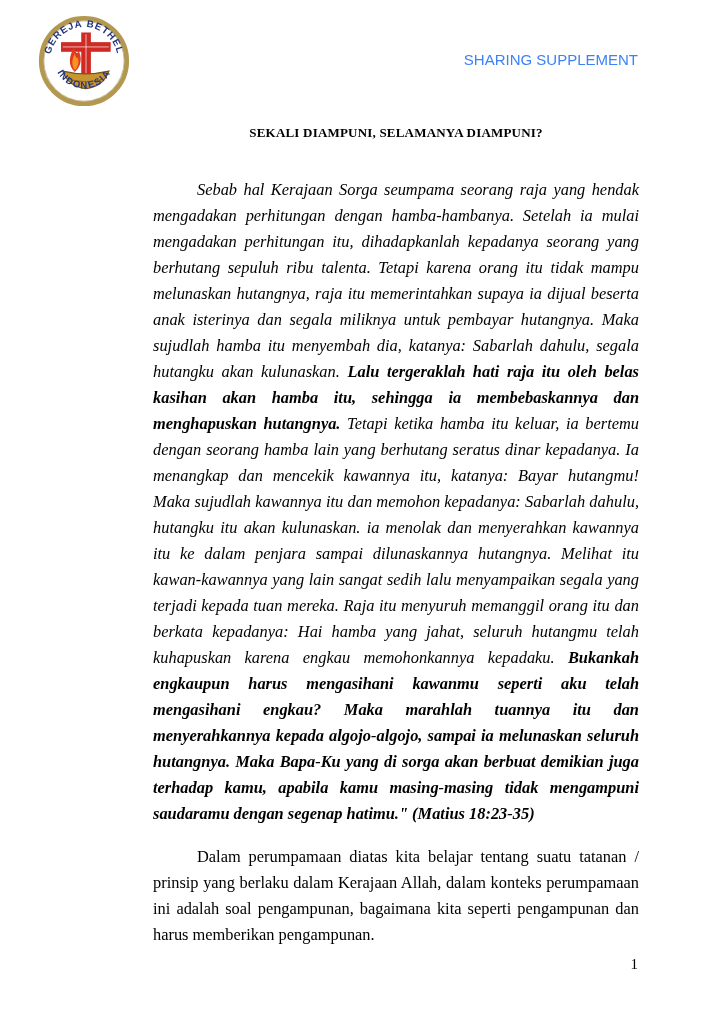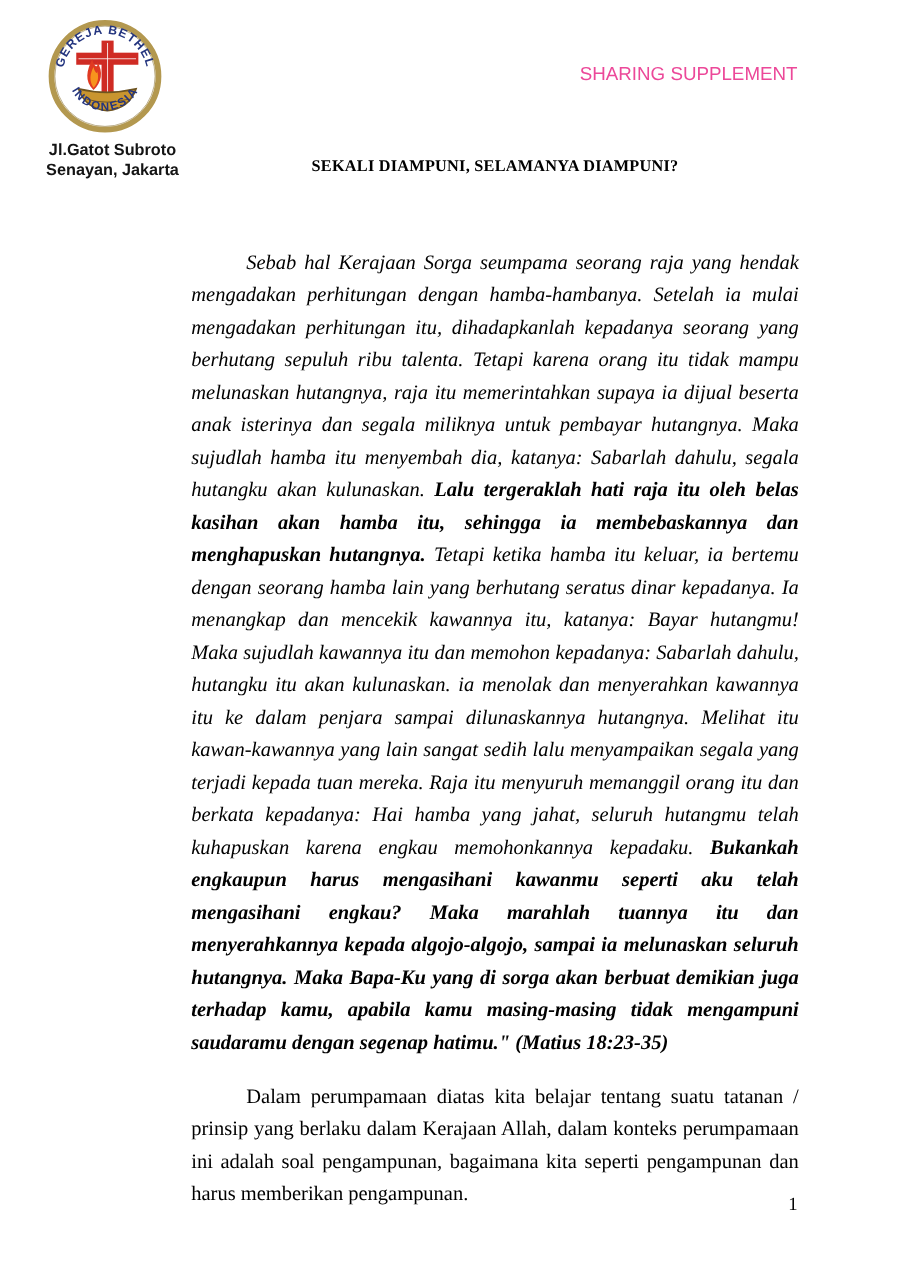--- a/index.html
+++ b/index.html
@@ -35,30 +35,30 @@
   .col-tagline {
     margin-top:2px;
     font-family:"Liberation Sans", sans-serif; font-weight:bold;
     font-size:6px; line-height:8px; color:#6b1d1d; letter-spacing:0.3px;
   }
 
   
   .doc-header {
     position:absolute; right:86px; top:50px; text-align:right;
     font-family:"Liberation Sans", sans-serif;
-    font-size:15px; line-height:20px; color:#ec4899;
+    font-size:15px; line-height:20px; color:#3b82f6;
   }
 
   
   .doc-title {
     position:absolute; left:153px; top:125px; width:486px;
     text-align:center; font-weight:bold; font-size:13px;
     letter-spacing:0.2px; font-family:"Liberation Serif", serif;
   }
-  .doc-body { position:absolute; left:153px; top:177px; width:486px;margin-top:20px; }
+  .doc-body { position:absolute; left:153px; top:177px; width:486px; }
   .verse {
     font-style:italic; font-size:16.4px; line-height:26px;
     text-align:justify; text-indent:44px;
   }
   .verse .bold { font-weight:bold; }
   .commentary {
     margin-top:17px;
     font-size:16.4px; line-height:26px;
     text-align:justify; text-indent:44px;
   }
@@ -99,24 +99,20 @@
 
       <text font-family="Liberation Sans, sans-serif" font-weight="bold" font-size="10.6" letter-spacing="1" fill="#24357f">
         <textPath href="#gbiTop" startOffset="50%" text-anchor="middle">GEREJA BETHEL</textPath>
       </text>
       <text font-family="Liberation Sans, sans-serif" font-weight="bold" font-size="10.2" letter-spacing="1.6" fill="#24357f">
         <textPath href="#gbiBot" startOffset="50%" text-anchor="middle">INDONESIA</textPath>
       </text>
     </svg>
   </div>
 
-  <div class="gbi-address">
-    <div>Jl.Gatot Subroto</div>
-    <div>Senayan, Jakarta</div>
-  </div>
 
 
   <div class="doc-header">
     <div>SHARING SUPPLEMENT</div>
   </div>
 
   <div class="doc-title">SEKALI DIAMPUNI, SELAMANYA DIAMPUNI?</div>
 
   <div class="doc-body">
     <p class="verse"><span>Sebab hal Kerajaan Sorga seumpama seorang raja yang hendak mengadakan perhitungan dengan hamba-hambanya. Setelah ia mulai mengadakan perhitungan itu, dihadapkanlah kepadanya seorang yang berhutang sepuluh ribu talenta. Tetapi karena orang itu tidak mampu melunaskan hutangnya, raja itu memerintahkan supaya ia dijual beserta anak isterinya dan segala miliknya untuk pembayar hutangnya. Maka sujudlah hamba itu menyembah dia, katanya: Sabarlah dahulu, segala hutangku akan kulunaskan. </span><span class="bold">Lalu tergeraklah hati raja itu oleh belas kasihan akan hamba itu, sehingga ia membebaskannya dan menghapuskan hutangnya. </span><span>Tetapi ketika hamba itu keluar, ia bertemu dengan seorang hamba lain yang berhutang seratus dinar kepadanya. Ia menangkap dan mencekik kawannya itu, katanya: Bayar hutangmu! Maka sujudlah kawannya itu dan memohon kepadanya: Sabarlah dahulu, hutangku itu akan kulunaskan. ia menolak dan menyerahkan kawannya itu ke dalam penjara sampai dilunaskannya hutangnya. Melihat itu kawan-kawannya yang lain sangat sedih lalu menyampaikan segala yang terjadi kepada tuan mereka. Raja itu menyuruh memanggil orang itu dan berkata kepadanya: Hai hamba yang jahat, seluruh hutangmu telah kuhapuskan karena engkau memohonkannya kepadaku. </span><span class="bold">Bukankah engkaupun harus mengasihani kawanmu seperti aku telah mengasihani engkau? Maka marahlah tuannya itu dan menyerahkannya kepada algojo-algojo, sampai ia melunaskan seluruh hutangnya. Maka Bapa-Ku yang di sorga akan berbuat demikian juga terhadap kamu, apabila kamu masing-masing tidak mengampuni saudaramu dengan segenap hatimu." (Matius 18:23-35)</span></p>

